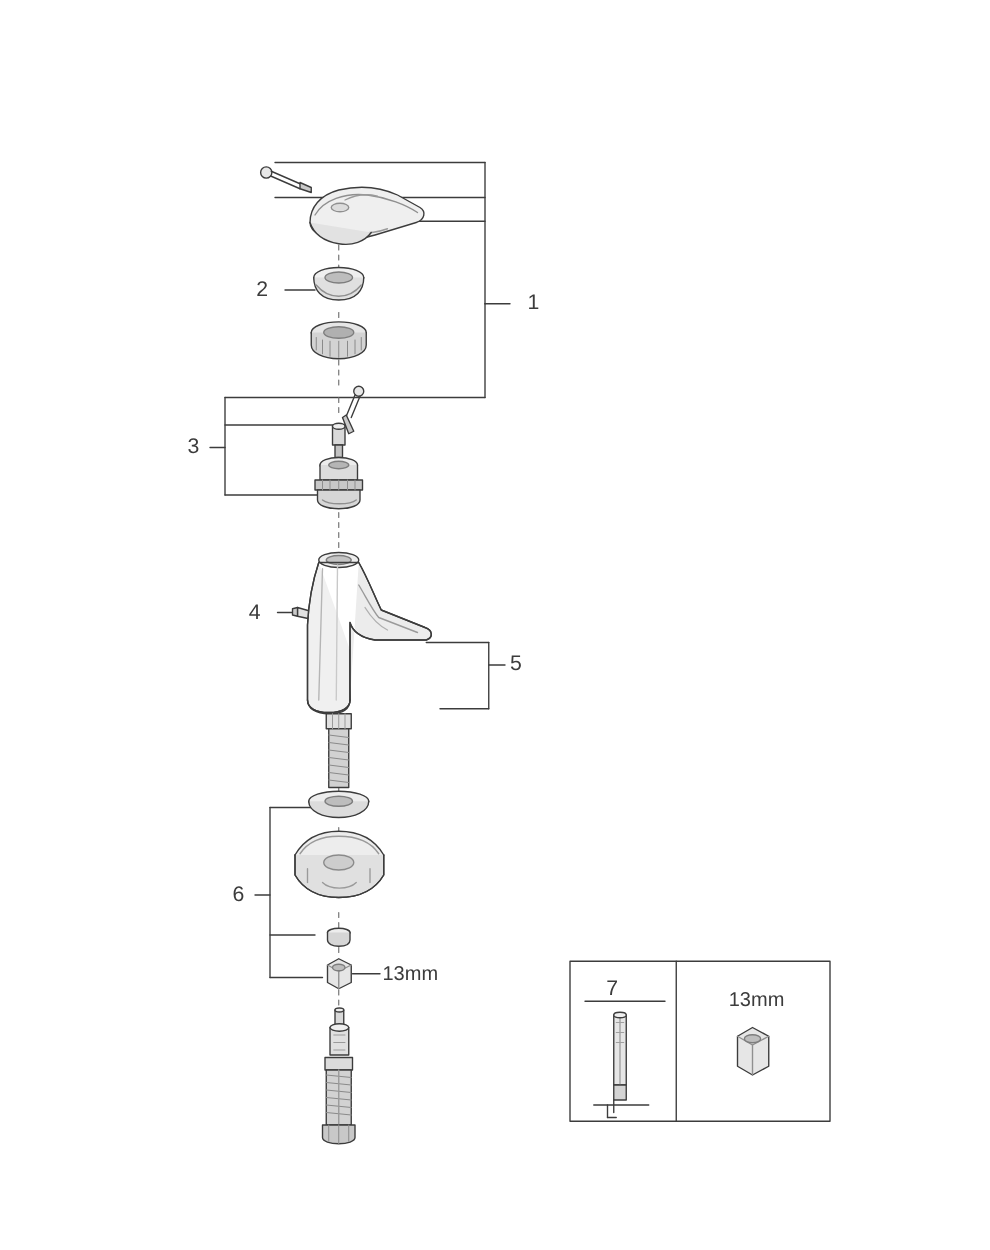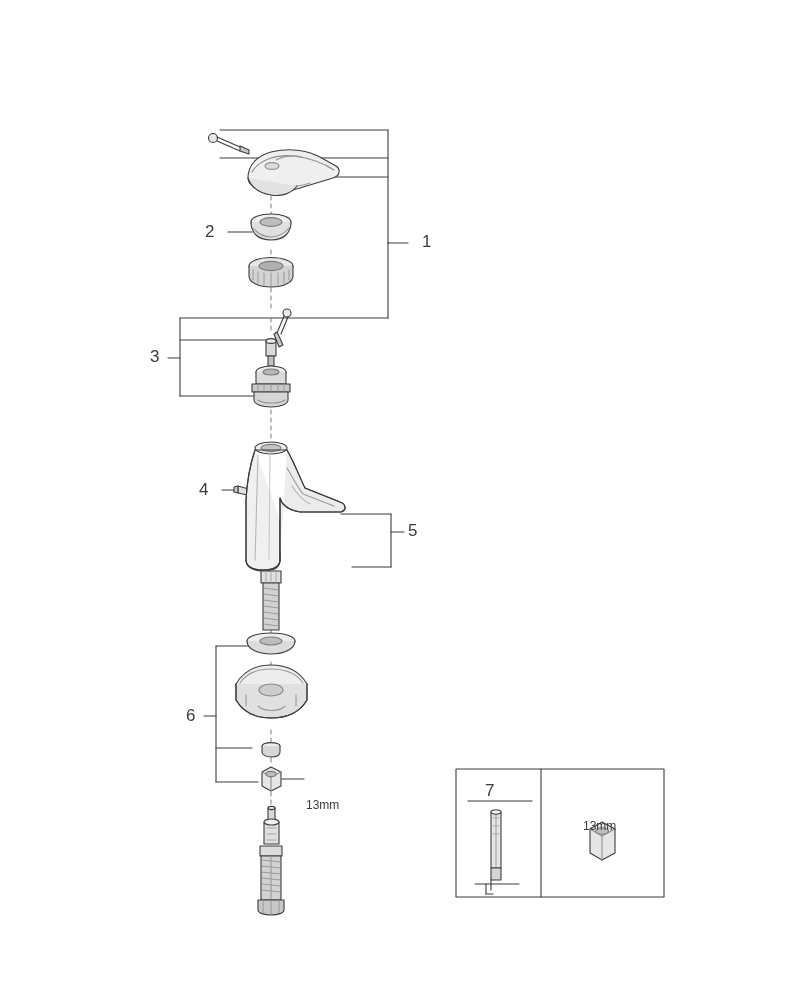--- a/index.html
+++ b/index.html
@@ -34,25 +34,24 @@
     position: absolute;
     font-family: "Liberation Sans", sans-serif;
     font-size: 17px;
     color: #3c3c3c;
     line-height: 1;
     white-space: nowrap;
   }
   .dim-label {
     position: absolute;
     font-family: "Liberation Sans", sans-serif;
-    font-size: 12px;
+    font-size: 16px;
     color: #3c3c3c;
     line-height: 1;
     white-space: nowrap;
-    margin-top: 27px;
   }
   .box-label {
     position: absolute;
     font-family: "Liberation Sans", sans-serif;
     font-size: 17px;
     color: #3c3c3c;
     line-height: 1;
     white-space: nowrap;
   }
 </style>

